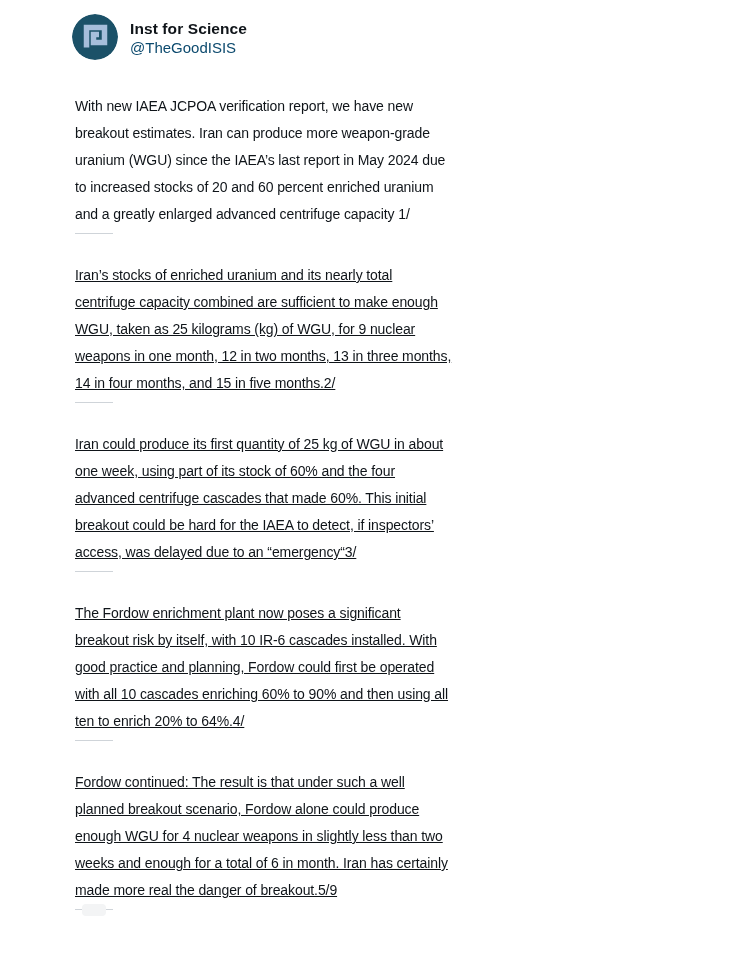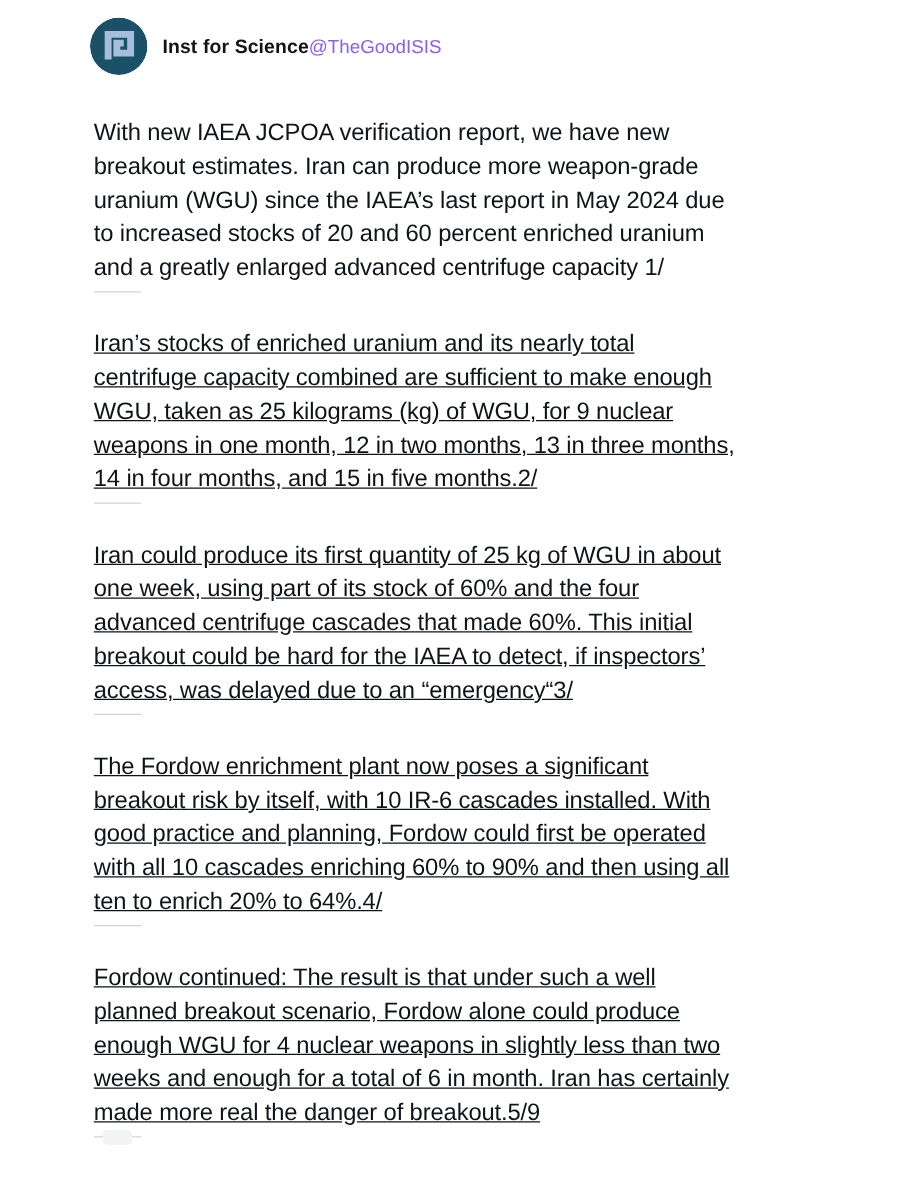--- a/index.html
+++ b/index.html
@@ -25,45 +25,46 @@
     border-radius: 50%;
     overflow: hidden;
     flex: 0 0 auto;
     cursor: pointer;
   }
   .avatar svg { display: block; }
   .header-names {
     margin-left: 12px;
     padding-top: 1px;
     display: flex;
+    flex-direction: column;
   }
   .display-name {
     font-size: 15.5px;
     line-height: 19px;
     font-weight: 700;
     color: #0f1419;
     letter-spacing: 0.1px;
     cursor: pointer;
   }
   .handle {
     font-size: 15px;
     line-height: 19px;
     font-weight: 400;
-    color: #8b5cf6;
+    color: #0c4a6e;
     cursor: pointer;
   }
   .thread {
     padding-left: 75px;
     padding-right: 12px;
   }
   .tweet-text {
     width: 650px;
     margin: 0;
     padding: 0;
-    font-size: 19px;
+    font-size: 14px;
     line-height: 27px;
     color: #0f1419;
     letter-spacing: -0.1px;
     white-space: pre-line;
   }
   .tweet:first-child .tweet-text { margin-top: 33px; }
   .tweet + .tweet .tweet-text { margin-top: 28px; text-decoration: underline; }
   .divider {
     width: 38px;
     height: 1px;

